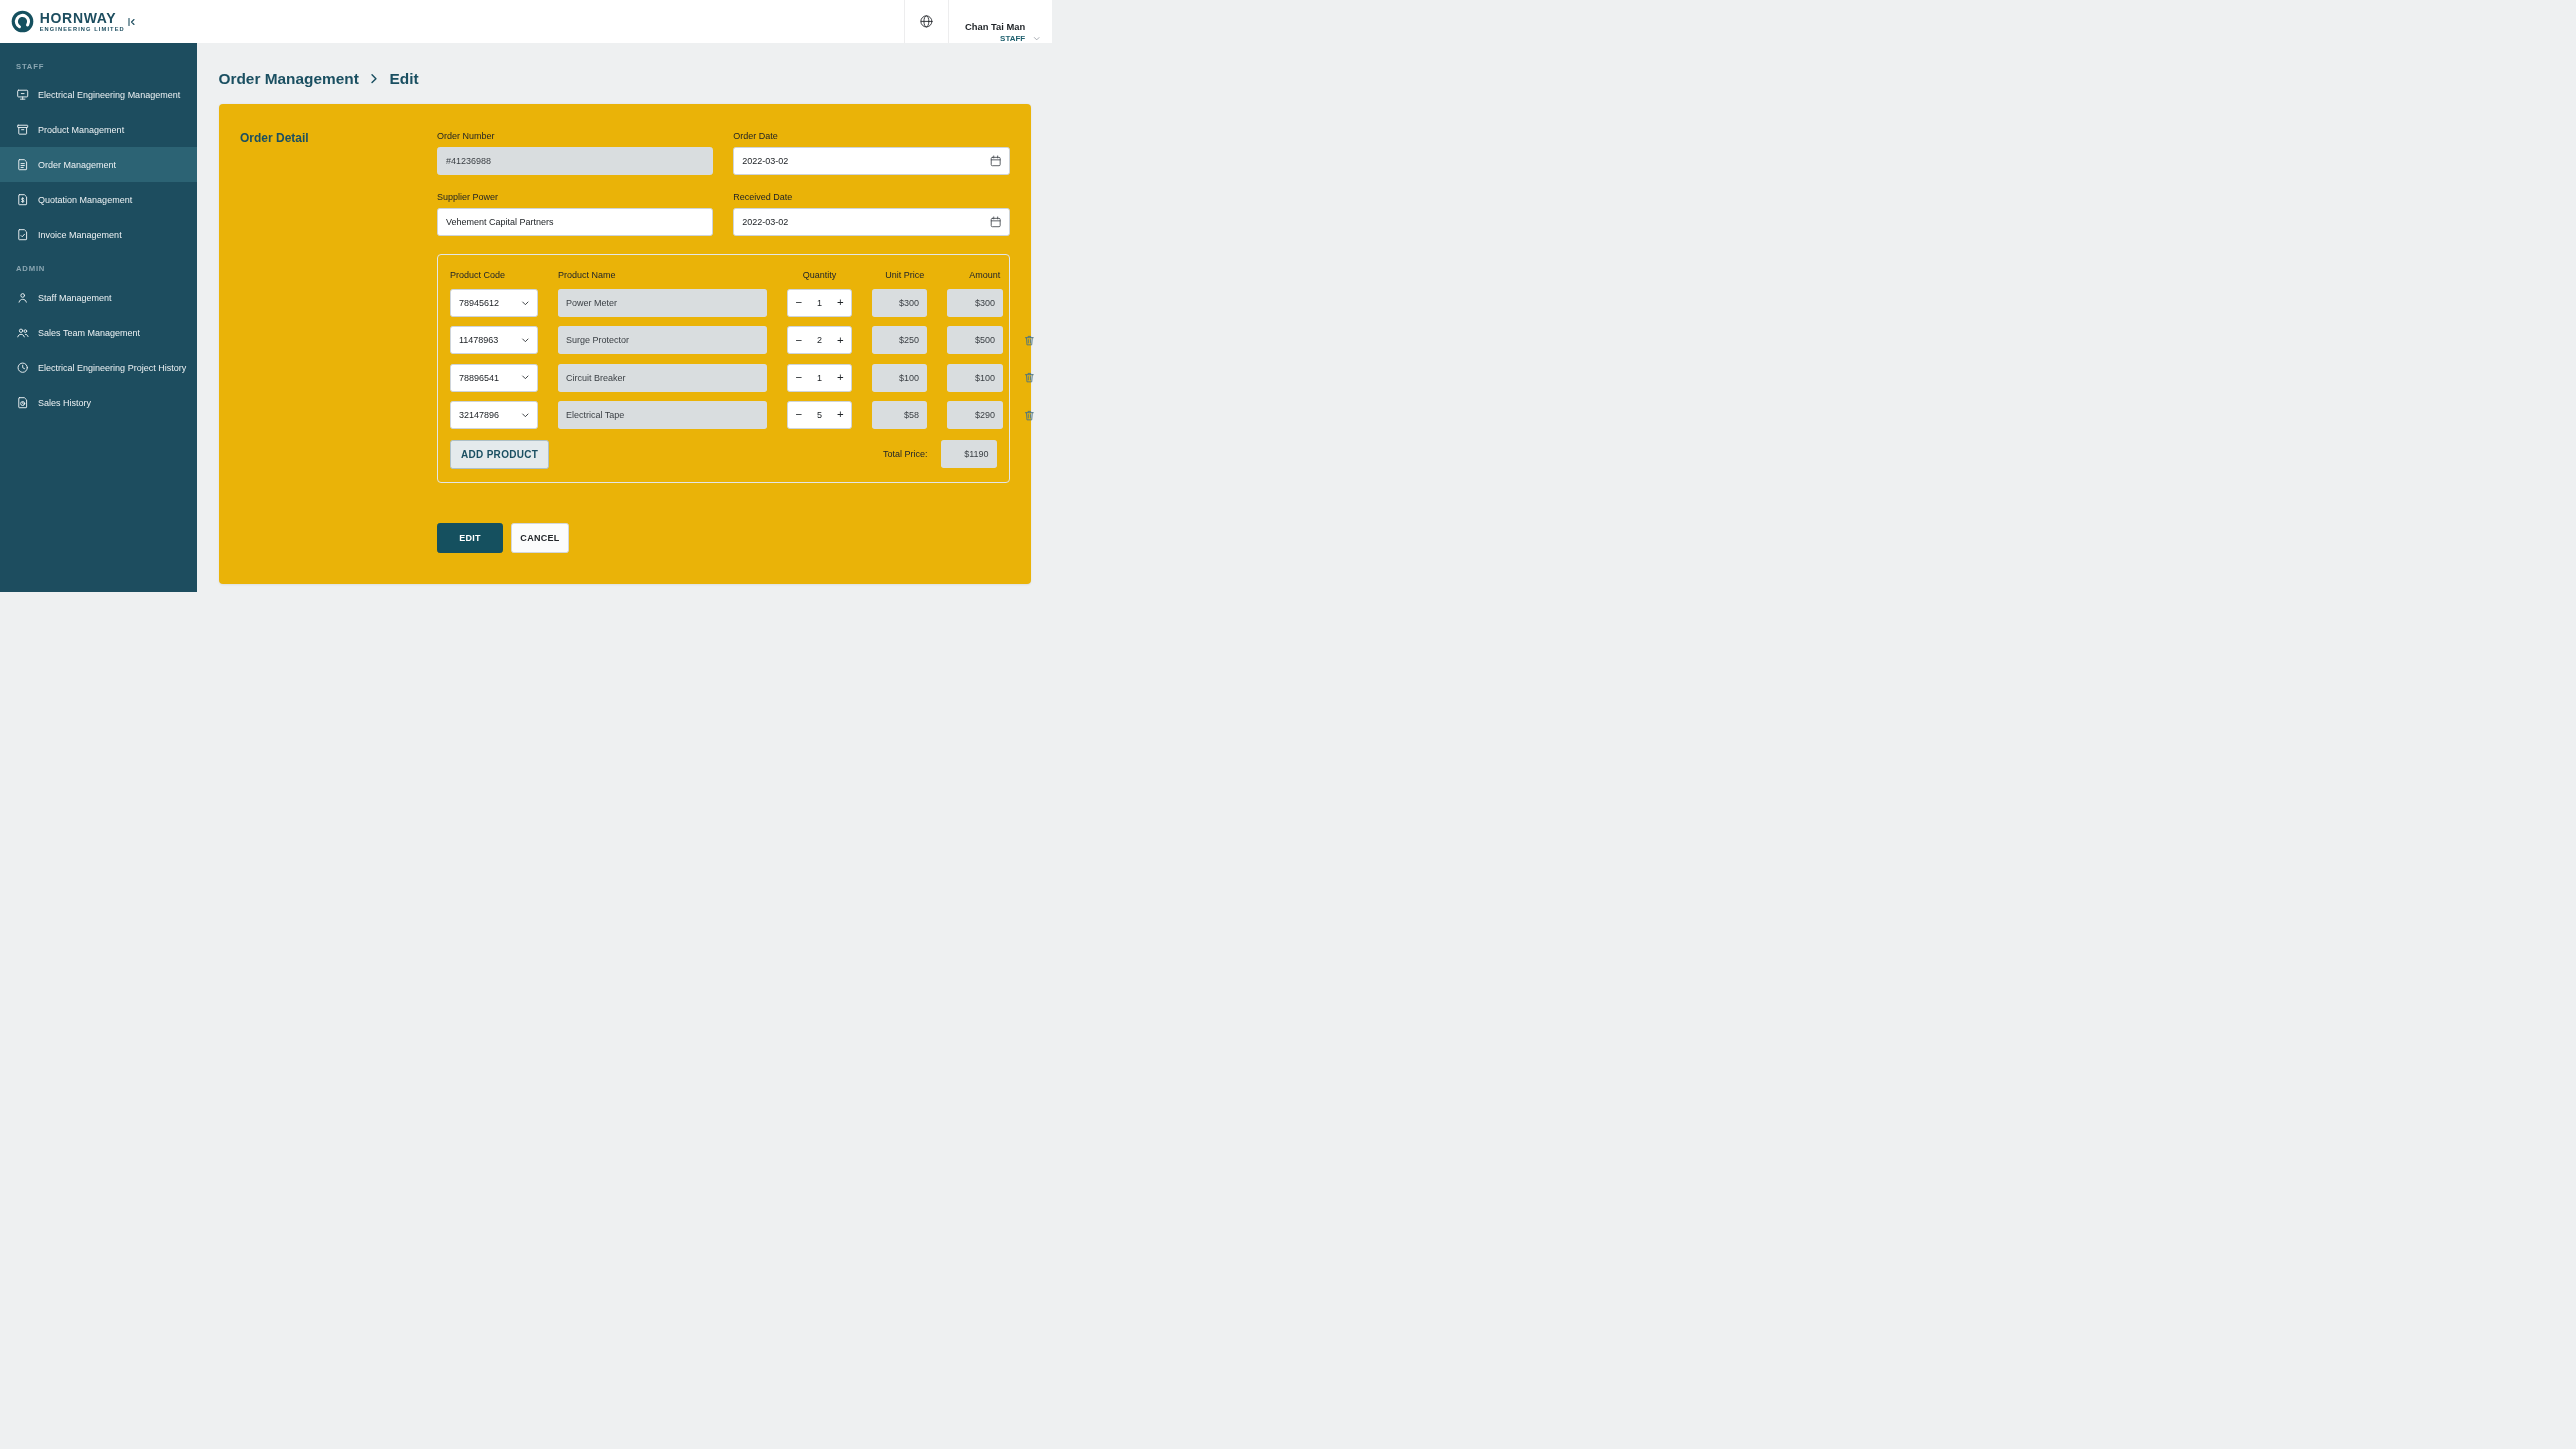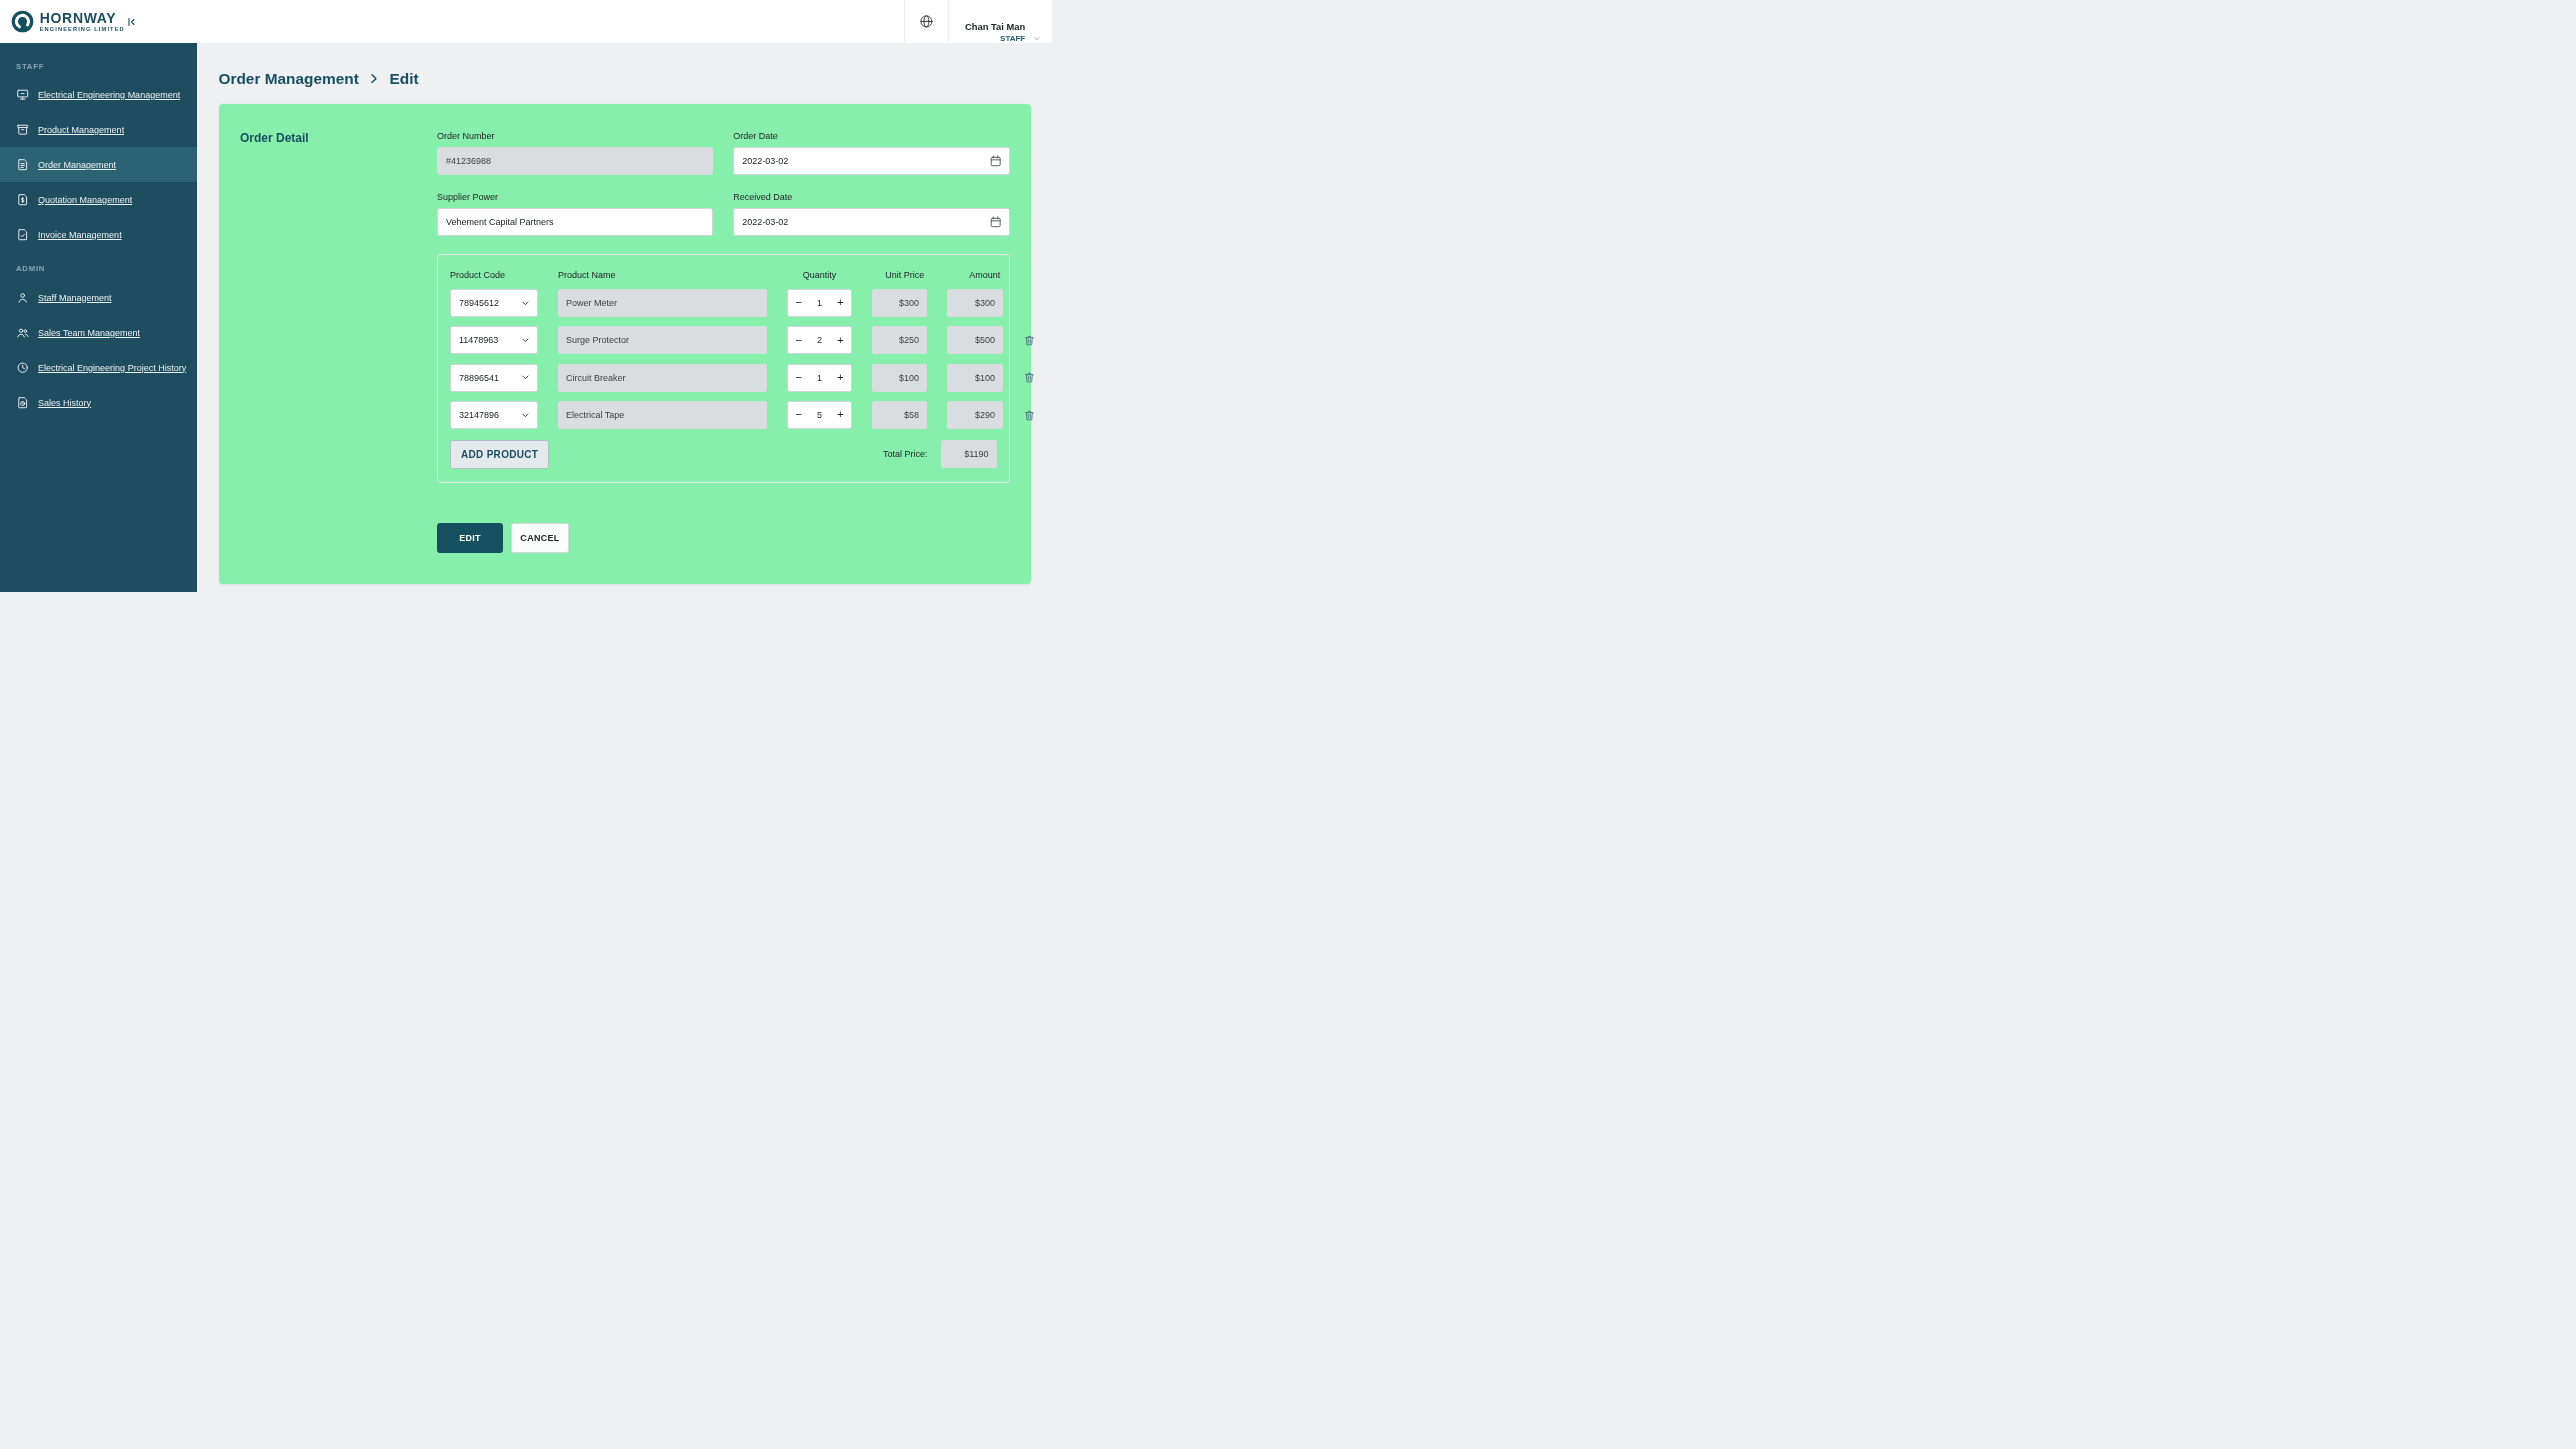--- a/index.html
+++ b/index.html
@@ -24,42 +24,42 @@
   .logo-sub { font-size: 5.7px; color: #1d4d5f; letter-spacing: 1.1px; margin-top: 2px; font-weight: bold; }
   .collapse-btn { background: none; border: none; padding: 1.3px; cursor: pointer; display: flex; }
 
   .nav { padding-top: 6.7px; }
   .nav-section {
     padding: 12px 16px 6.7px; font-size: 7.7px; font-weight: bold;
     letter-spacing: 0.8px; color: #8aa6b2;
   }
   .nav-item {
     display: flex; align-items: center; gap: 8.7px; padding: 0 9.4px 0 16px;
-    height: 35px; color: #edf2f4; font-size: 9px; cursor: pointer; text-decoration: underline;
+    height: 35px; color: #edf2f4; font-size: 9px; cursor: pointer;
   }
   .nav-item.active { background: #2c6374; }
   .nav-item .nicon { flex: none; display: flex; }
 
   
   .main { flex: 1; display: flex; flex-direction: column; min-width: 0; }
   .topbar { height: 43px; background: #ffffff; display: flex; justify-content: flex-end; align-items: stretch; flex: none; }
   .globe-cell { width: 44px; display: flex; align-items: center; justify-content: center; border-left: 0.7px solid #ededee; cursor: pointer; }
   .user-cell { display: flex; align-items: flex-end; gap: 6.7px; padding: 0 10.7px 0 16px; border-left: 0.7px solid #ededee; cursor: pointer; }
   .user-text { text-align: right; }
   .user-name { font-size: 9.4px; color: #1d2125; font-weight: bold; }
   .user-role { font-size: 8px; color: #20616f; font-weight: bold; margin-top: 2px; }
 
   
   .content { flex: 1; overflow: auto; padding: 27px 21.5px 21.5px; background: #eef0f1; }
   .breadcrumb { display: flex; align-items: center; gap: 8.7px; margin-bottom: 16px; }
   .crumb { font-size: 15.4px; font-weight: bold; color: #1a4f61; cursor: pointer; }
   .crumb.current { cursor: default; }
 
   .card {
-    background: #86efac; border-radius: 4px; box-shadow: 0 0.7px 2px rgba(20,40,50,0.08);
+    background: #eab308; border-radius: 4px; box-shadow: 0 0.7px 2px rgba(20,40,50,0.08);
     padding: 27px 21px 31px 21.5px; display: flex; min-height: 448px;
   }
   .title-col { width: 197px; flex: none; }
   .section-title { font-size: 12px; font-weight: bold; color: #1a4f61; }
   .form-col { flex: 1; min-width: 0; }
 
   .form-grid { display: grid; grid-template-columns: 1fr 1fr; column-gap: 20px; row-gap: 17.4px; }
   .field-label { display: block; font-size: 9px; color: #1d2125; margin-bottom: 6px; }
   .tinput {
     width: 100%; height: 28px; border: 0.7px solid #ced4da; border-radius: 2.7px;

